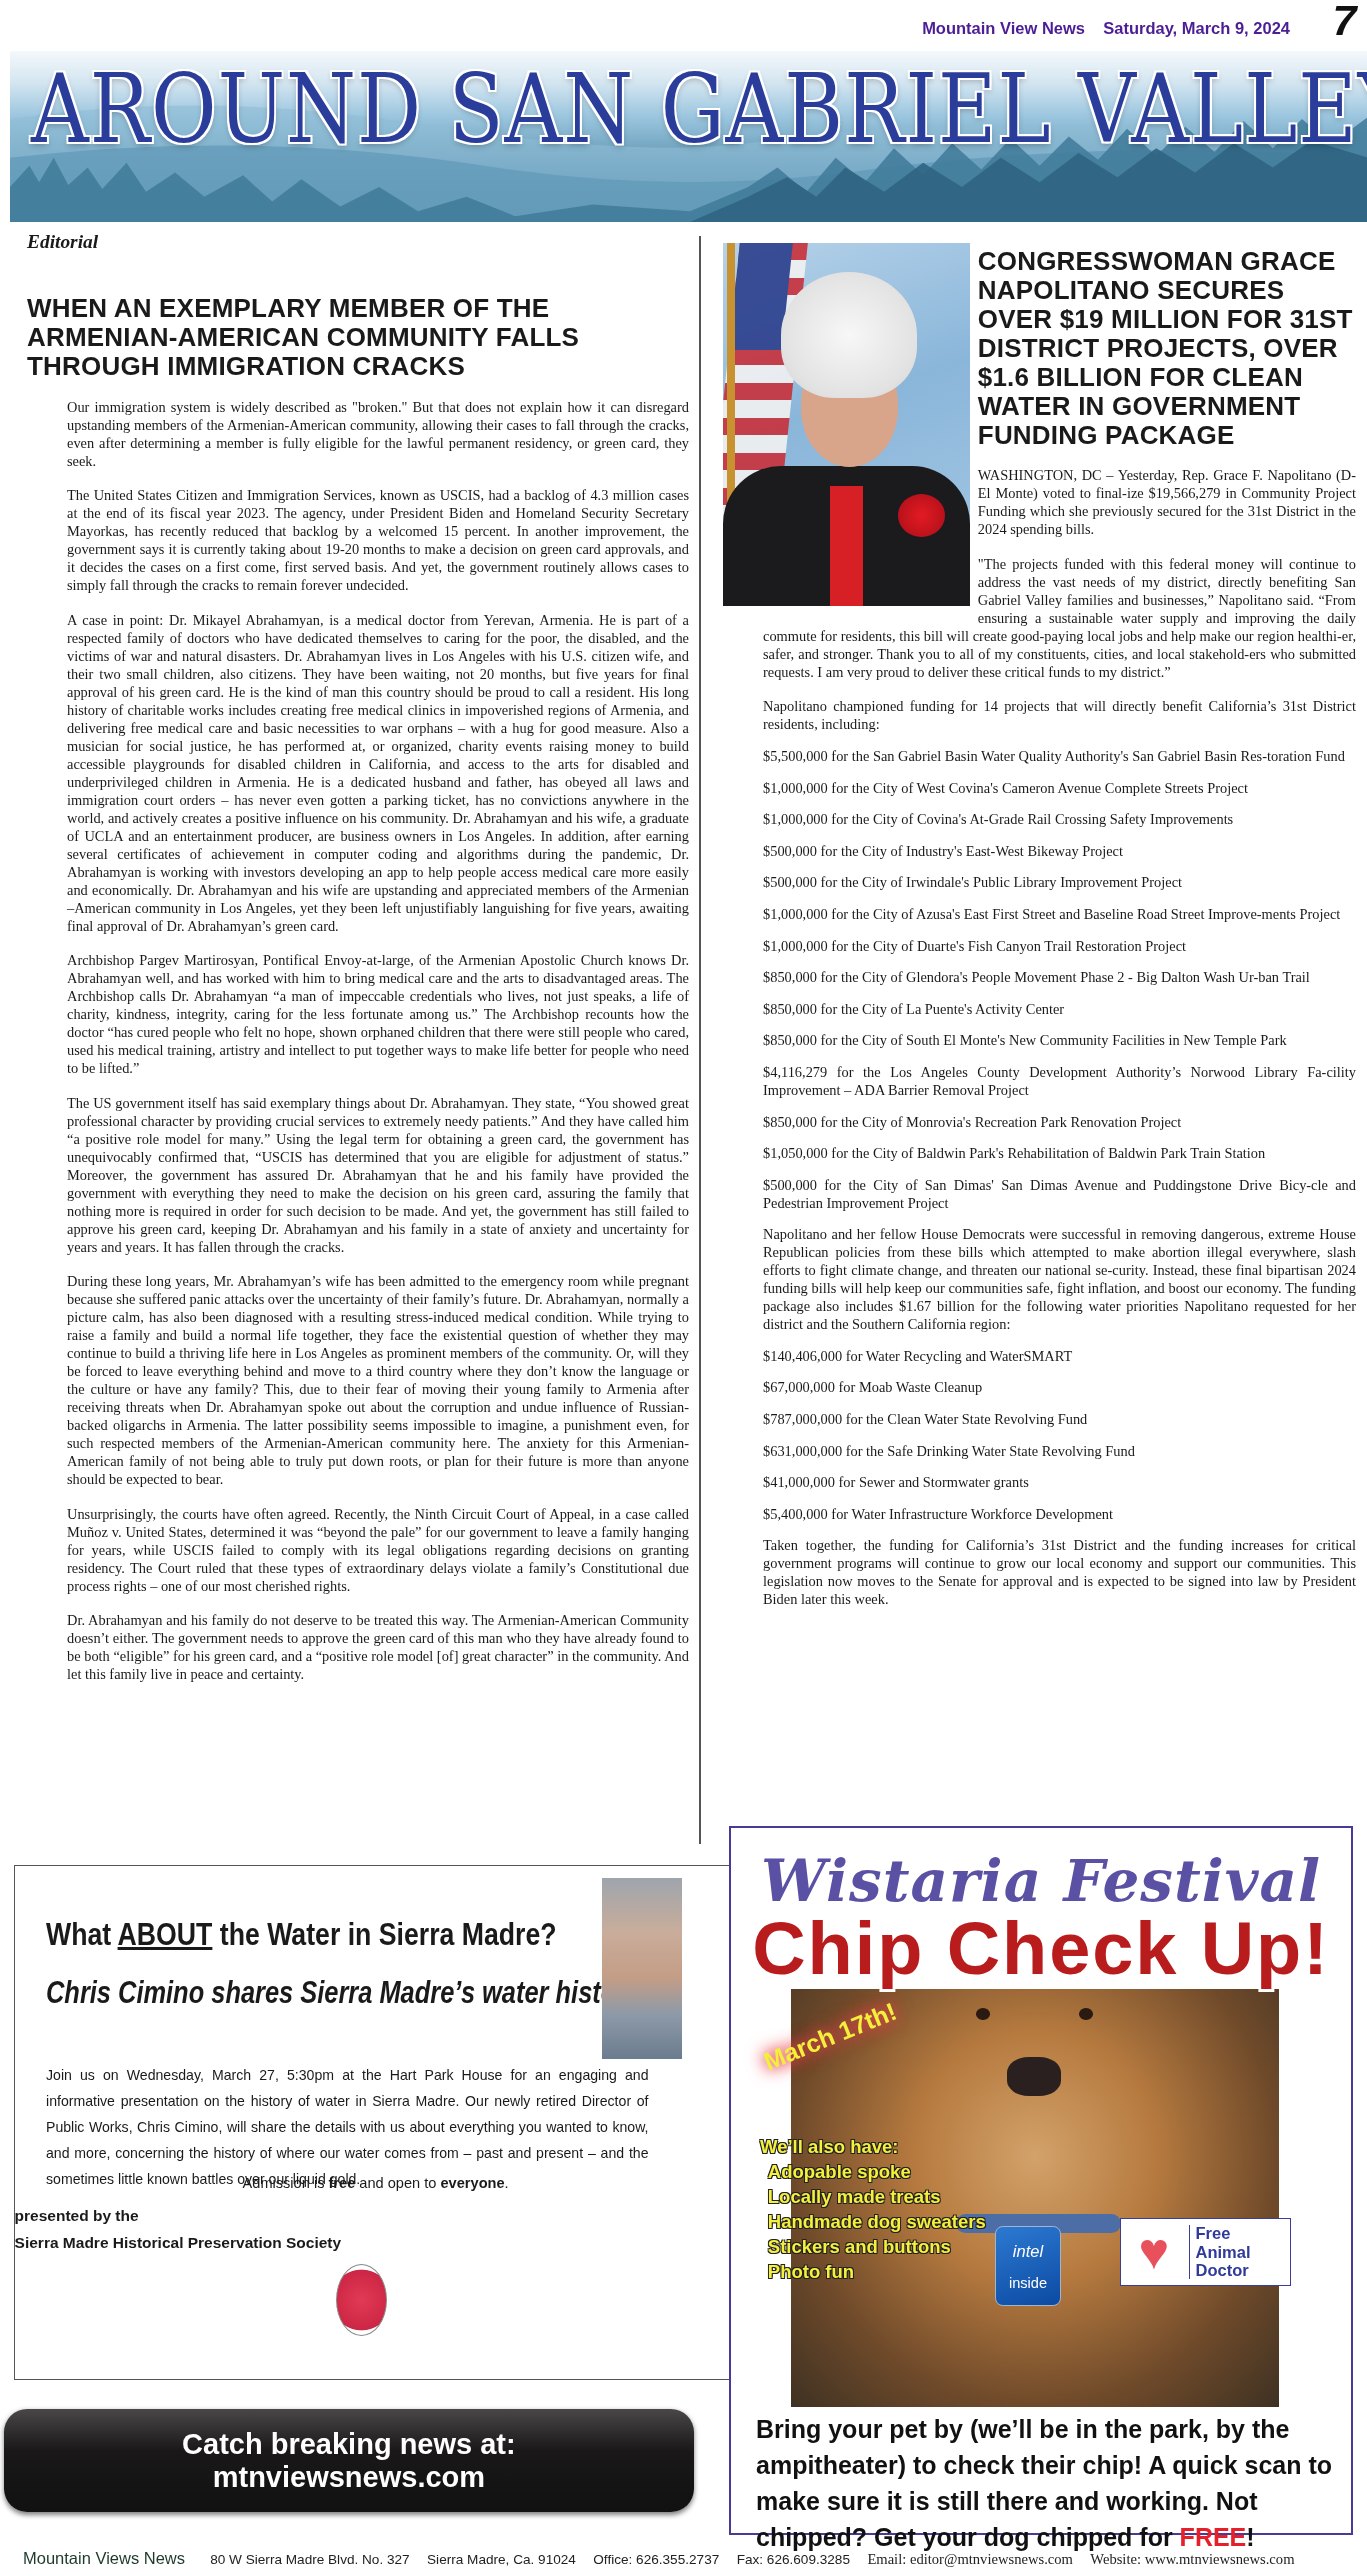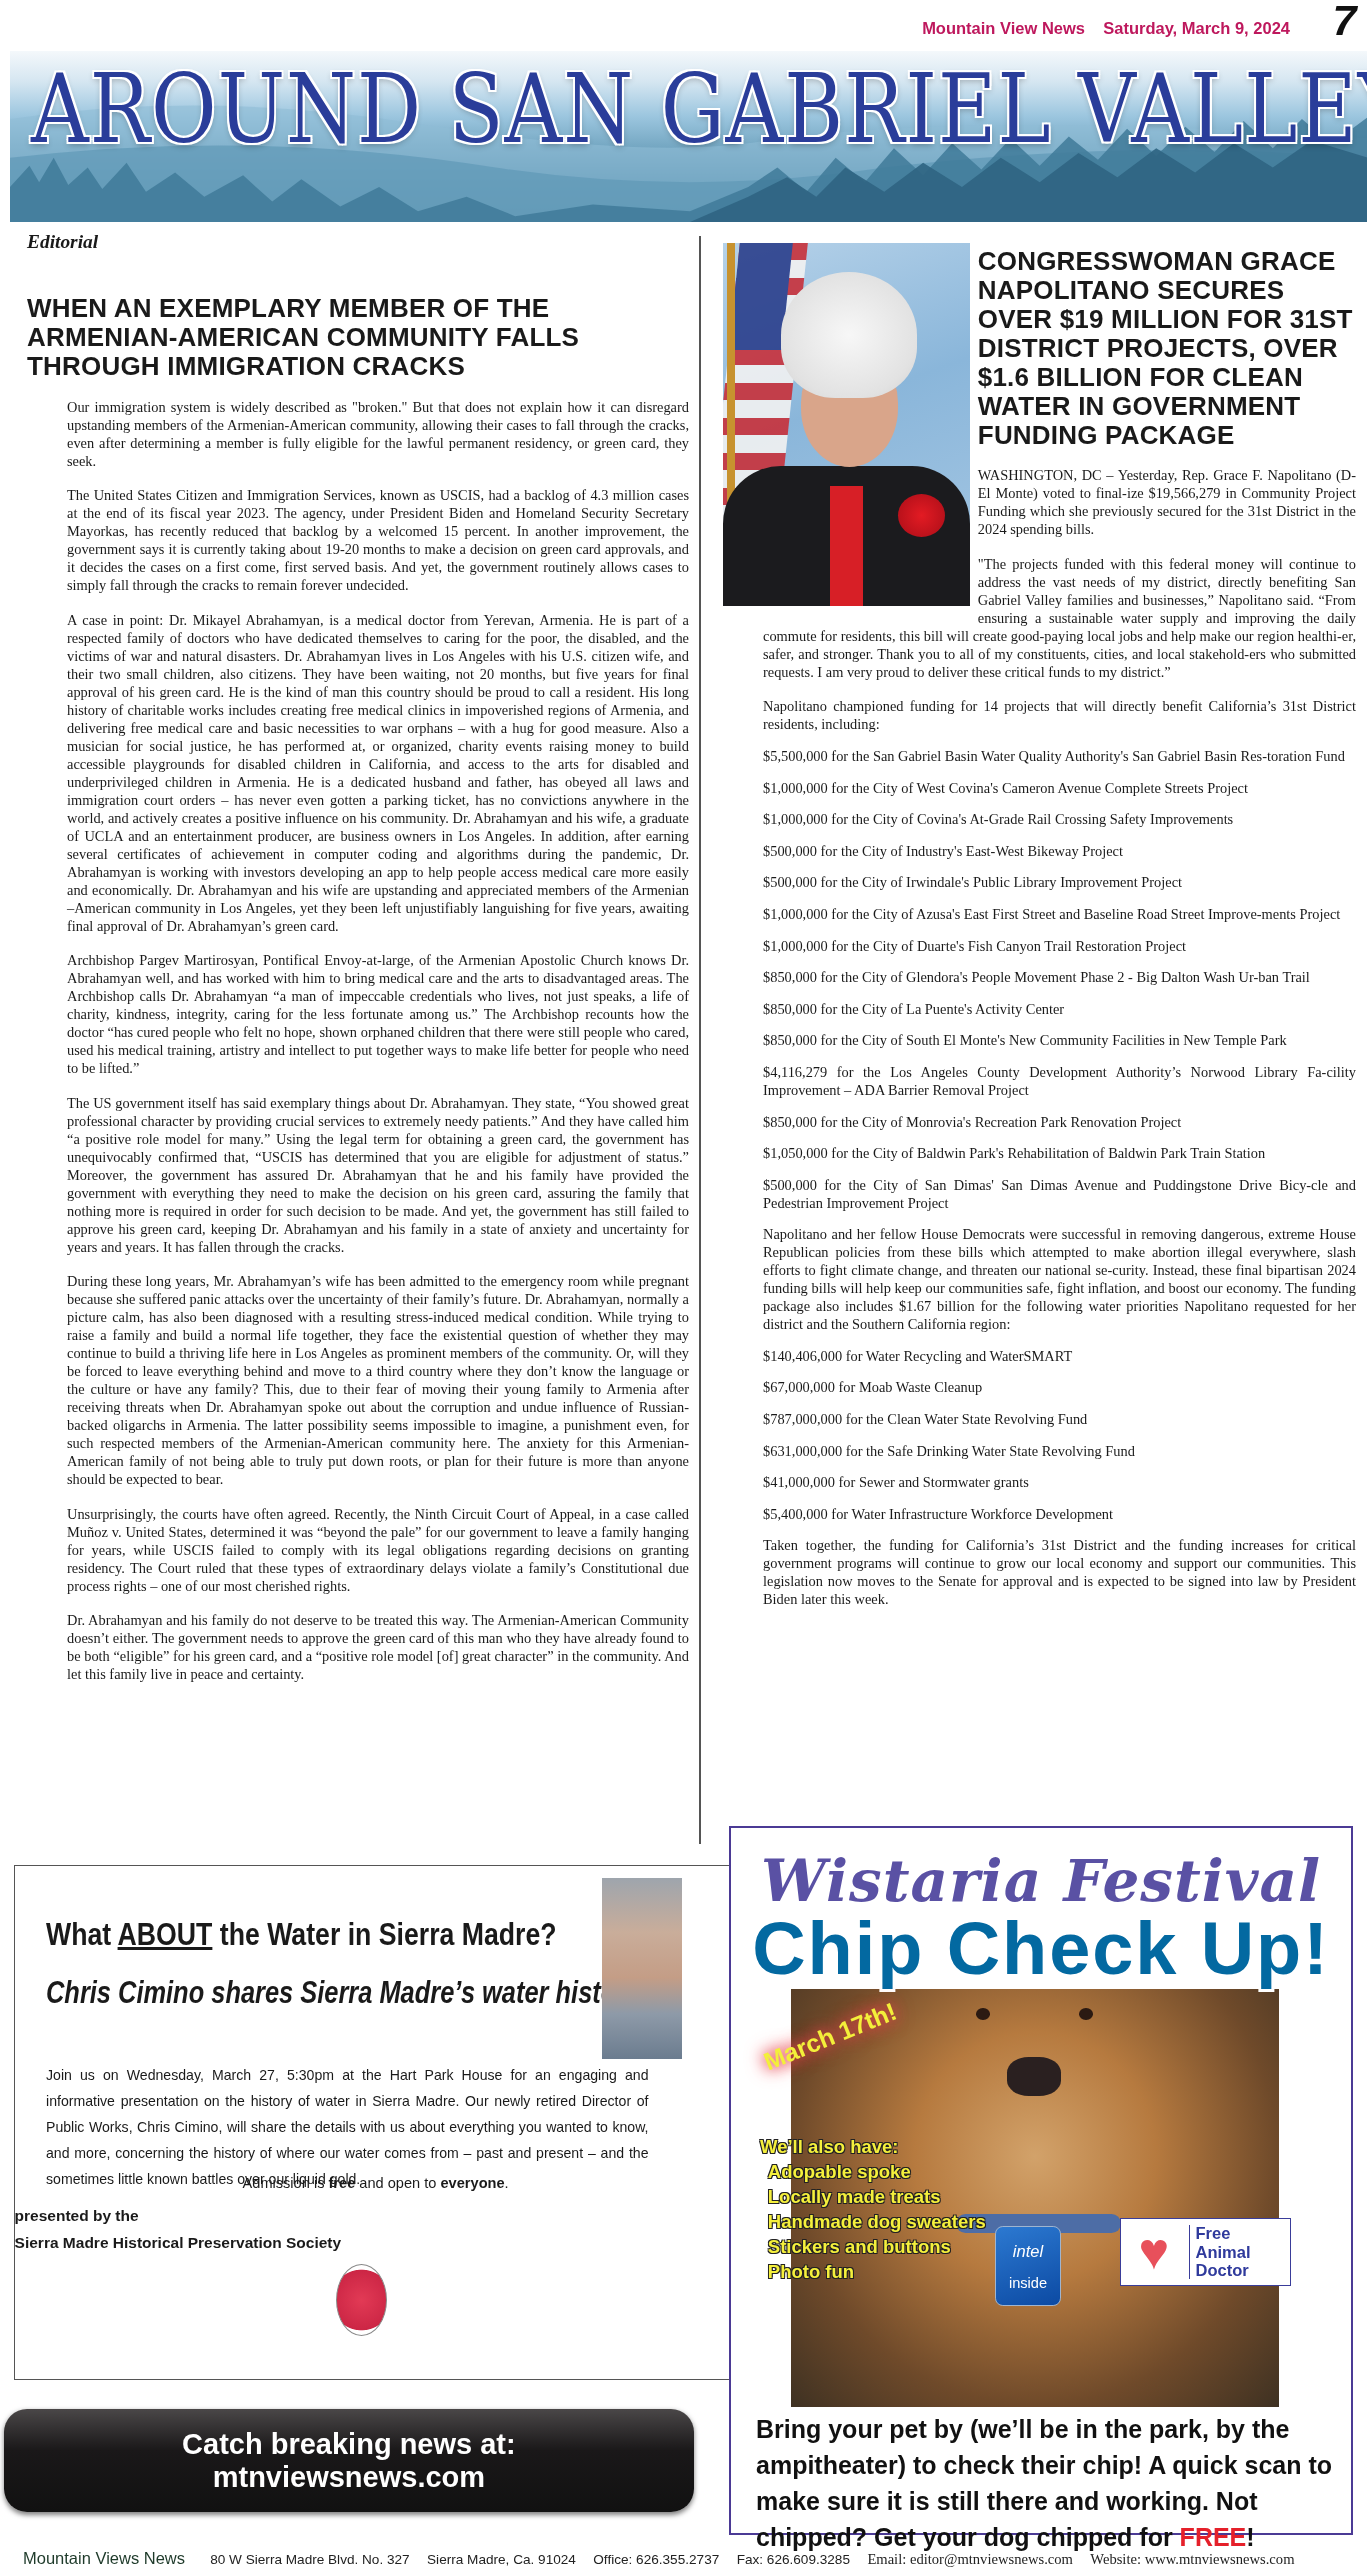--- a/index.html
+++ b/index.html
@@ -1,18 +1,18 @@
 <!DOCTYPE html>
 <html><head>
 <meta charset="utf-8">
 <style>
   * { box-sizing: border-box; margin: 0; padding: 0; }
   body { width: 1368px; height: 2576px; background: #fff; position: relative; overflow: hidden; font-family: "Liberation Serif", serif; color: #1a1a1a; }
   .topline { position: absolute; top: 0; left: 0; width: 1368px; height: 49px; }
-  .topline .pub { position: absolute; right: 78px; top: 19.4px; font-family: "Liberation Sans", sans-serif; font-weight: bold; font-size: 16.5px; color: #be185d; }
+  .topline .pub { position: absolute; right: 78px; top: 19.4px; font-family: "Liberation Sans", sans-serif; font-weight: bold; font-size: 16.5px; color: #4c1d95; }
   .topline .pub span { margin-left: 13.6px; }
   .topline .pageno { position: absolute; right: 11.7px; top: -3.9px; font-family: "Liberation Sans", sans-serif; font-weight: bold; font-size: 43px; color: #111; font-style: italic; }
   .masthead { position: absolute; top: 51px; left: 9.7px; width: 1358px; height: 171px; overflow: hidden;
     background: linear-gradient(180deg, #f4f8fb 0%, #d5e6f1 18%, #9cc6df 38%, #77a9c4 55%, #4f8aa9 78%, #3d7593 100%); }
   .masthead svg { position: absolute; left: 0; top: 0; }
   .masthead .title { position: absolute; left: 21.4px; top: 1.9px; width: 1321px; text-align: center; font-family: "DejaVu Serif", serif; font-size: 80px; letter-spacing: 1px; color: #2a3d9a; transform: scaleY(1.2); transform-origin: top; text-shadow: -1.9px -1.9px 0 #fff, 1.9px -1.9px 0 #fff, -1.9px 1.9px 0 #fff, 1.9px 1.9px 0 #fff, 0 2.9px 5.8px rgba(0,0,0,0.3); white-space: nowrap; }
   .col-divider { position: absolute; left: 699px; top: 236px; width: 1.9px; height: 1608px; background: #555; }
 
   .editorial { position: absolute; left: 27px; top: 231px; width: 662px; }
   .kicker { font-family: "Liberation Serif", serif; font-style: italic; font-weight: bold; font-size: 19.4px; margin-top: 0px; }
@@ -43,21 +43,21 @@
   .ad-water .portrait { position: absolute; left: 587px; top: 11.7px; width: 80px; height: 181px; background: linear-gradient(180deg, #9ea5ad 0%, #c9ad9a 30%, #c49d86 55%, #8e9aa8 75%, #6b7c8f 100%); }
   .ad-water .body { position: absolute; left: 31px; top: 196px; width: 641px; font-family: "Liberation Sans", sans-serif; font-size: 15px; line-height: 26px; text-align: justify; transform: scaleX(0.94); transform-origin: left; }
   .ad-water .admission { position: absolute; left: 0; width: 100%; top: 309px; text-align: center; font-family: "Liberation Sans", sans-serif; font-size: 14.6px; }
   .ad-water .presented { position: absolute; left: 0; width: 100%; top: 336px; text-align: left; font-family: "Liberation Sans", sans-serif; font-weight: bold; font-size: 15.5px; line-height: 27px; }
   .ad-water .seal { position: absolute; left: 321px; top: 398px; width: 51px; height: 72px; border-radius: 50%; border: 1.9px solid #888; background: radial-gradient(circle, #e23a55 0%, #cc2645 70%, #fff 72%, #fff 100%); }
 
   .breaking { position: absolute; left: 3.9px; top: 2409px; width: 690px; height: 103px; border-radius: 23px; background: linear-gradient(180deg, #4a4748 0%, #1a1819 40%, #111 100%); box-shadow: 0 2.9px 5.8px rgba(0,0,0,.5); display: flex; flex-direction: column; justify-content: center; align-items: center; color: #fff; font-family: "Liberation Sans", sans-serif; font-weight: bold; font-size: 29px; line-height: 33px; }
 
   .ad-chip { position: absolute; left: 729px; top: 1826px; width: 624px; height: 709px; border: 2.9px solid #4b3a95; background: #fff; }
   .ad-chip .script { position: absolute; left: 0; width: 100%; top: 19.4px; text-align: center; font-family: "DejaVu Serif", serif; font-style: italic; font-weight: bold; font-size: 58px; color: #5a51a4; letter-spacing: 1px; }
-  .ad-chip .big { position: absolute; left: 0; width: 100%; top: 78px; text-align: center; font-family: "Liberation Sans", sans-serif; font-weight: bold; font-size: 74px; color: #0369a1; letter-spacing: 1.9px; text-shadow: -2.9px -2.9px 0 #fff, 2.9px -2.9px 0 #fff, -2.9px 2.9px 0 #fff, 2.9px 2.9px 0 #fff; z-index: 3; }
+  .ad-chip .big { position: absolute; left: 0; width: 100%; top: 78px; text-align: center; font-family: "Liberation Sans", sans-serif; font-weight: bold; font-size: 74px; color: #b91c1c; letter-spacing: 1.9px; text-shadow: -2.9px -2.9px 0 #fff, 2.9px -2.9px 0 #fff, -2.9px 2.9px 0 #fff, 2.9px 2.9px 0 #fff; z-index: 3; }
   .ad-chip .dogphoto { position: absolute; left: 60px; top: 161px; width: 488px; height: 418px; background: radial-gradient(ellipse at 50% 40%, #d2a26a 0%, #b67a3f 35%, #6f4a2a 70%, #3e3122 100%); overflow: hidden; }
   .ad-chip .dogphoto .collar { position: absolute; left: 165px; top: 225px; width: 165px; height: 19.4px; background: #4d6da6; border-radius: 9.7px; }
   .ad-chip .dogphoto .nose { position: absolute; left: 216px; top: 68px; width: 54px; height: 39px; background: #2a2020; border-radius: 40%; }
   .ad-chip .dogphoto .eye { position: absolute; top: 19.4px; width: 13.6px; height: 11.7px; border-radius: 50%; background: #2b1a12; }
   .ad-chip .march { position: absolute; left: 29px; top: 194px; font-family: "Liberation Sans", sans-serif; font-weight: bold; font-size: 25px; color: #f3ef3a; transform: rotate(-22deg); text-shadow: 0 0 13.6px #e5434c, 0 0 19.4px #e5434c; z-index: 4; }
   .ad-chip .also { position: absolute; left: 29px; top: 306px; font-family: "Liberation Sans", sans-serif; font-weight: bold; font-size: 18.5px; line-height: 25px; color: #f5f03c; text-shadow: -1px -1px 0 #222, 1px -1px 0 #222, -1px 1px 0 #222, 1px 1px 0 #222; z-index: 4; }
   .ad-chip .also div.item { padding-left: 7.8px; }
   .ad-chip .intel { position: absolute; left: 264px; top: 398px; width: 66px; height: 80px; border-radius: 7.8px; background: linear-gradient(160deg, #2c79d1 0%, #0c4aa3 100%); border: 1.9px solid #9fb5d0; color: #fff; font-family: "Liberation Sans", sans-serif; text-align: center; z-index: 4; }
   .ad-chip .intel .i1 { font-size: 16.5px; font-style: italic; margin-top: 15px; }
   .ad-chip .intel .i2 { font-size: 14.6px; margin-top: 13.6px; }

